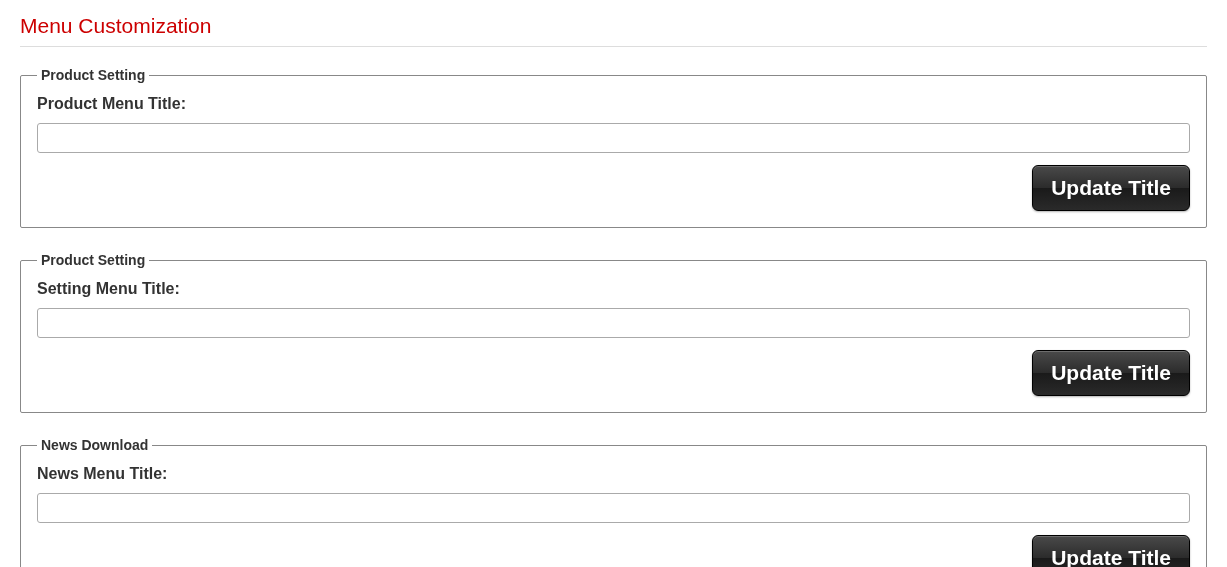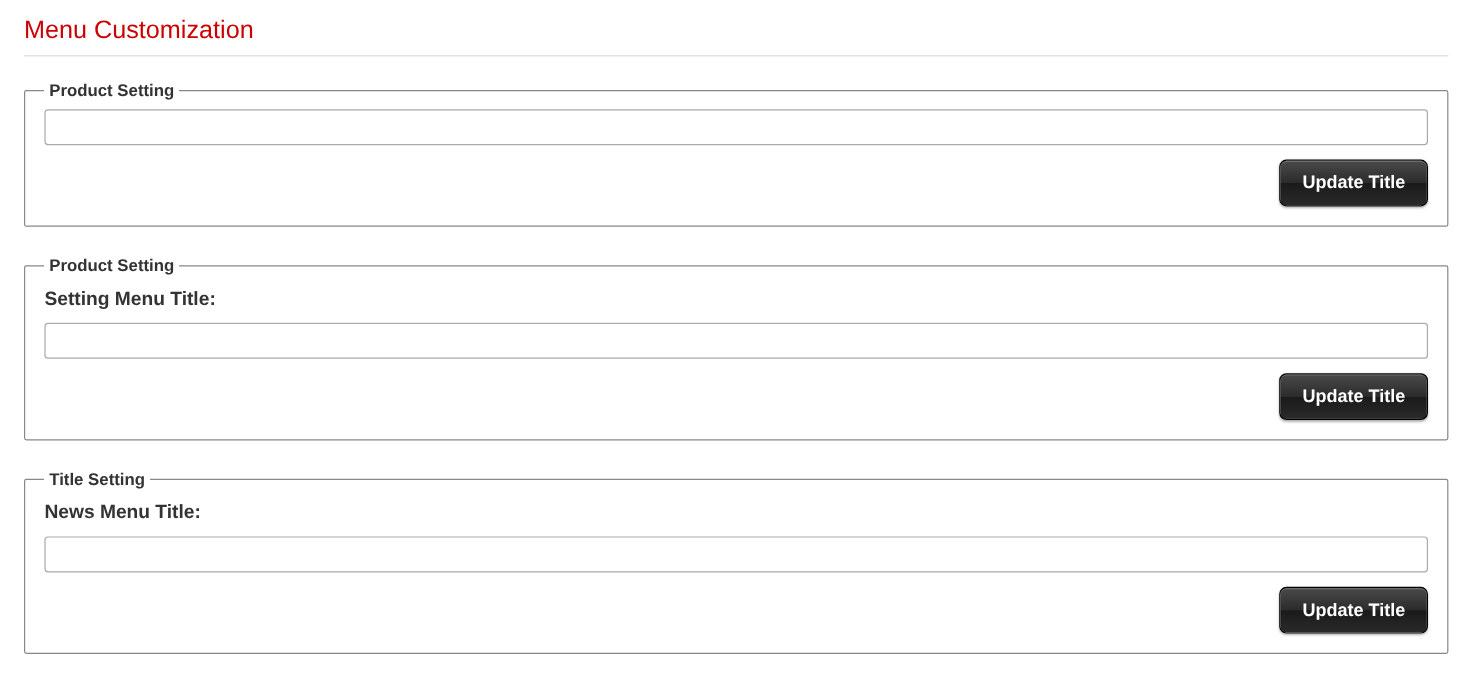--- a/index.html
+++ b/index.html
@@ -52,48 +52,49 @@
       display: flex;
       justify-content: flex-end;
       margin-top: 12px;
     }
     .btn {
       background: linear-gradient(to bottom, #4a4a4a 0%, #2b2b2b 50%, #1a1a1a 51%, #2a2a2a 100%);
       color: #fff;
       border: 1px solid #000;
       border-radius: 6px;
       padding: 10px 18px;
-      font-size: 15px;
+      font-size: 21px;
       cursor: pointer;
       box-shadow: inset 0 1px 0 rgba(255,255,255,0.2), 0 1px 2px rgba(0,0,0,0.3);
     }
   </style>
 </head>
 <body>
 
 <div class="page-title">Menu Customization</div>
 <hr class="title-rule">
 
 <fieldset>
   <legend>Product Setting</legend>
+  <div class="field-label">Product Menu Title:</div>
   <input type="text" class="text-input" value="" style="">
   <div class="button-row">
     <button class="btn">Update Title</button>
   </div>
 </fieldset>
 
 <fieldset>
   <legend>Product Setting</legend>
   <div class="field-label">Setting Menu Title:</div>
   <input type="text" class="text-input" value="" style="">
   <div class="button-row">
     <button class="btn">Update Title</button>
   </div>
 </fieldset>
 
 <fieldset>
-  <legend>Title Setting</legend>
+  <legend>News Download</legend>
   <div class="field-label">News Menu Title:</div>
   <input type="text" class="text-input" value="" style="">
   <div class="button-row">
     <button class="btn">Update Title</button>
   </div>
 </fieldset>
 
 </body></html>

